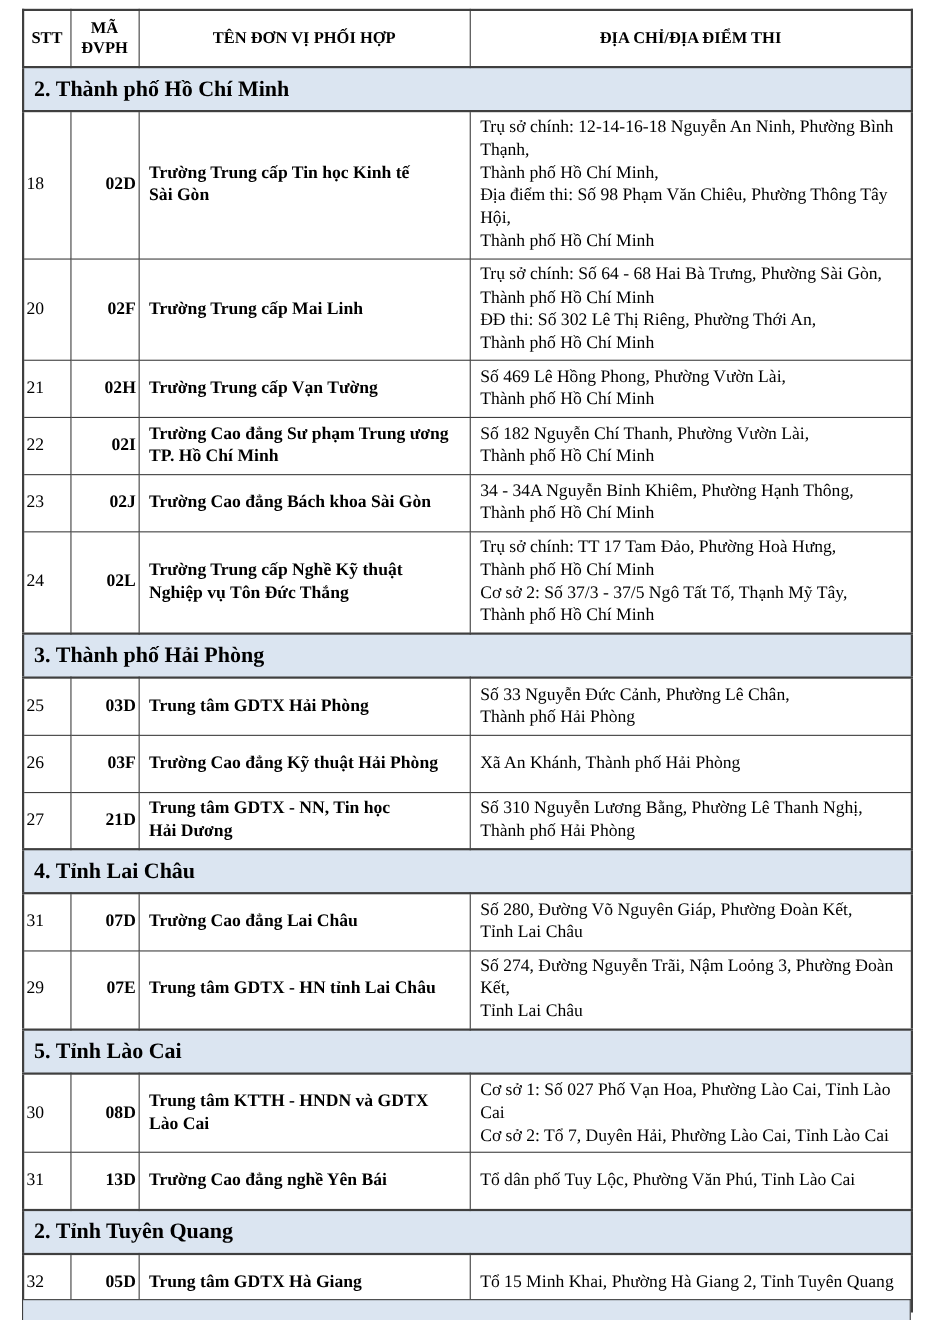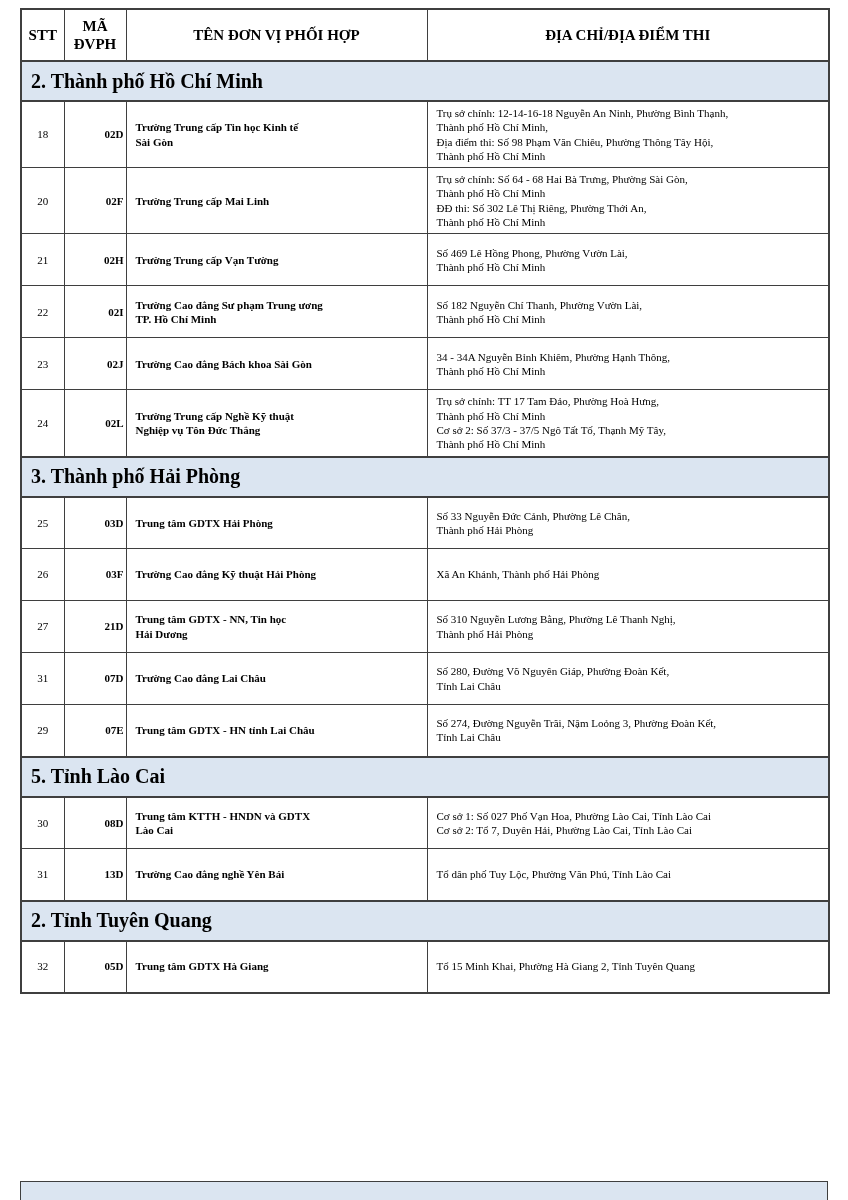--- a/index.html
+++ b/index.html
@@ -44,25 +44,25 @@
     font-weight: bold;
     font-size: 20px;
     vertical-align: middle;
     text-align: left;
     padding: 2px 8px 2px 9px;
     border-top-width: 2px;
     border-bottom-width: 2px;
   }
   tr.data-row td {
     height: 52px;
-    font-size: 11px;
+    font-size: 16px;
     vertical-align: middle;
     line-height: 1.3;
   }
-  td.cell-stt { text-align: center; padding: 2px 2px; }
+  td.cell-stt { padding: 2px 2px; }
   td.cell-code { text-align: right; font-weight: bold; padding: 2px 2px; }
   td.cell-name { font-weight: bold; padding: 4px 8px 4px 9px; }
   td.cell-address { padding: 4px 8px 4px 9px; }
   .partial-strip {
     position: absolute;
     left: 20px; top: 1181px;
     width: 808px; height: 19px;
     background: var(--section-bg);
     border: 1.5px solid var(--border-color);
     border-bottom: none;
@@ -140,20 +140,23 @@
         <td class="cell-code">03F</td>
         <td class="cell-name">Trường Cao đẳng Kỹ thuật Hải Phòng</td>
         <td class="cell-address">Xã An Khánh, Thành phố Hải Phòng</td>
       </tr>
       <tr class="data-row">
         <td class="cell-stt">27</td>
         <td class="cell-code">21D</td>
         <td class="cell-name">Trung tâm  GDTX - NN, Tin học<br>Hải Dương</td>
         <td class="cell-address">Số 310 Nguyễn Lương Bằng, Phường Lê Thanh Nghị,<br>Thành phố Hải Phòng</td>
       </tr>
+      <tr class="section-row">
+        <td colspan="4">4. Tỉnh Lai Châu</td>
+      </tr>
       <tr class="data-row">
         <td class="cell-stt">31</td>
         <td class="cell-code">07D</td>
         <td class="cell-name">Trường Cao đẳng Lai Châu</td>
         <td class="cell-address">Số 280, Đường Võ Nguyên Giáp, Phường Đoàn Kết,<br>Tỉnh Lai Châu</td>
       </tr>
       <tr class="data-row">
         <td class="cell-stt">29</td>
         <td class="cell-code">07E</td>
         <td class="cell-name">Trung tâm GDTX - HN tỉnh Lai Châu</td>

